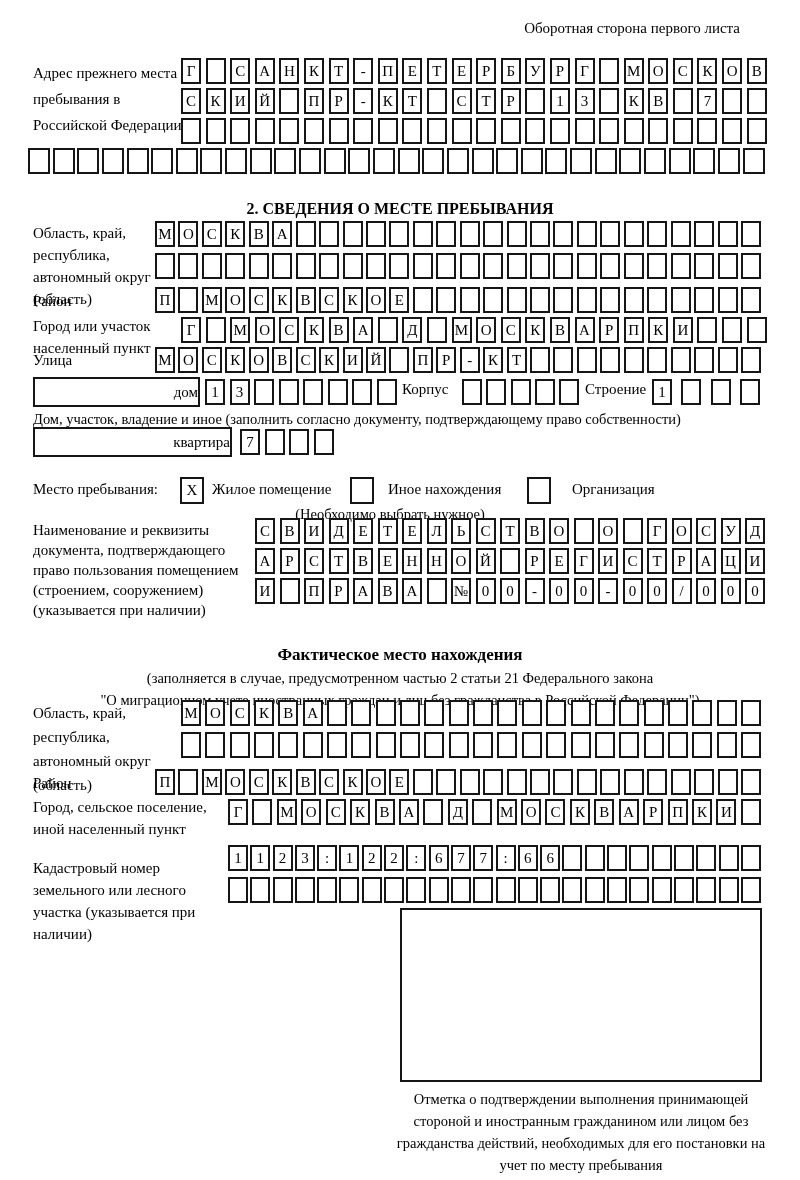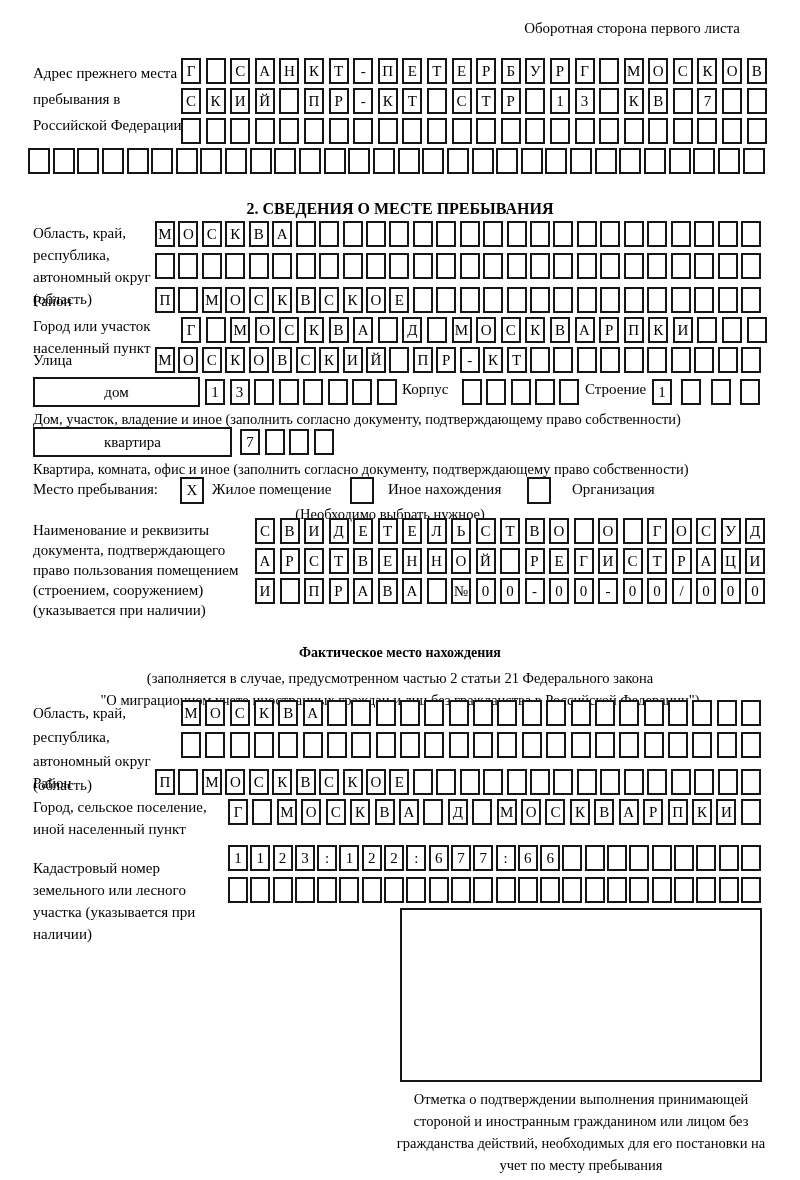--- a/index.html
+++ b/index.html
@@ -4,21 +4,21 @@
 <style>
   html,body{margin:0;padding:0;background:#fff;}
   #form{position:relative;width:800px;height:1180px;background:#fff;color:#000;
         font-family:"Liberation Serif","DejaVu Serif",serif;font-size:15px;overflow:hidden;}
   .abs{position:absolute;}
   .lbl{line-height:22px;}
   .cellrow{display:flex;justify-content:space-between;}
   .cell{flex:none;width:20px;height:26px;border:2px solid #161616;box-sizing:border-box;
         text-align:center;line-height:22px;font-size:15px;background:#fff;}
   .wide .cell{width:22px;}
-  .bigbox{border:2px solid #161616;box-sizing:border-box;height:30px;text-align:center;
+  .bigbox{border:2px solid #161616;box-sizing:border-box;height:30px;text-align:right;
           line-height:26px;background:#fff;}
   .checkbox{width:24px;height:27px;border:2px solid #161616;box-sizing:border-box;
             text-align:center;line-height:23px;background:#fff;}
   .caption{font-size:14.5px;}
   .center{text-align:center;width:800px;left:0;}
   .title{font-weight:bold;font-size:16px;}
 </style>
 </head>
 <body>
 
@@ -314,21 +314,20 @@
     </div>
   <div class="abs caption" style="left:33px;top:411px;width:745px;">Дом, участок, владение и иное (заполнить согласно документу, подтверждающему право собственности)</div>
 
   <div class="abs bigbox" style="left:33px;top:427px;width:199px;">квартира</div>
   <div class="abs cellrow" style="left:240px;top:429px;width:94px;">
       <span class="cell">7</span>
       <span class="cell"></span>
       <span class="cell"></span>
       <span class="cell"></span>
     </div>
-  <div class="abs caption" style="left:33px;top:461px;width:745px;">Квартира, комната, офис и иное (заполнить согласно документу, подтверждающему право собственности)</div>
 
   <div class="abs" style="left:33px;top:481px;">Место пребывания:</div>
   <div class="abs checkbox" style="left:180px;top:477px;">X</div>
   <div class="abs" style="left:212px;top:481px;">Жилое помещение</div>
   <div class="abs checkbox" style="left:350px;top:477px;"></div>
   <div class="abs" style="left:388px;top:481px;">Иное нахождения</div>
   <div class="abs checkbox" style="left:527px;top:477px;"></div>
   <div class="abs" style="left:572px;top:481px;">Организация</div>
   <div class="abs caption" style="left:230px;top:506px;width:320px;text-align:center;">(Необходимо выбрать нужное)</div>
 
@@ -396,21 +395,21 @@
       <span class="cell">0</span>
       <span class="cell">-</span>
       <span class="cell">0</span>
       <span class="cell">0</span>
       <span class="cell">/</span>
       <span class="cell">0</span>
       <span class="cell">0</span>
       <span class="cell">0</span>
     </div>
 
-  <div class="abs title center" style="top:645px;font-size:14px;">Фактическое место нахождения</div>
+  <div class="abs title center" style="top:645px;font-size:17px;">Фактическое место нахождения</div>
   <div class="abs caption center" style="top:670px;">(заполняется в случае, предусмотренном частью 2 статьи 21 Федерального закона</div>
   <div class="abs caption center" style="top:692px;">"О миграционном учете иностранных граждан и лиц без гражданства в Российской Федерации")</div>
 
   <div class="abs lbl" style="left:33px;top:701px;width:150px;line-height:24px;">Область, край, республика, автономный округ (область)</div>
   <div class="abs cellrow" style="left:181px;top:700px;width:580px;">
       <span class="cell">М</span>
       <span class="cell">О</span>
       <span class="cell">С</span>
       <span class="cell">К</span>
       <span class="cell">В</span>

